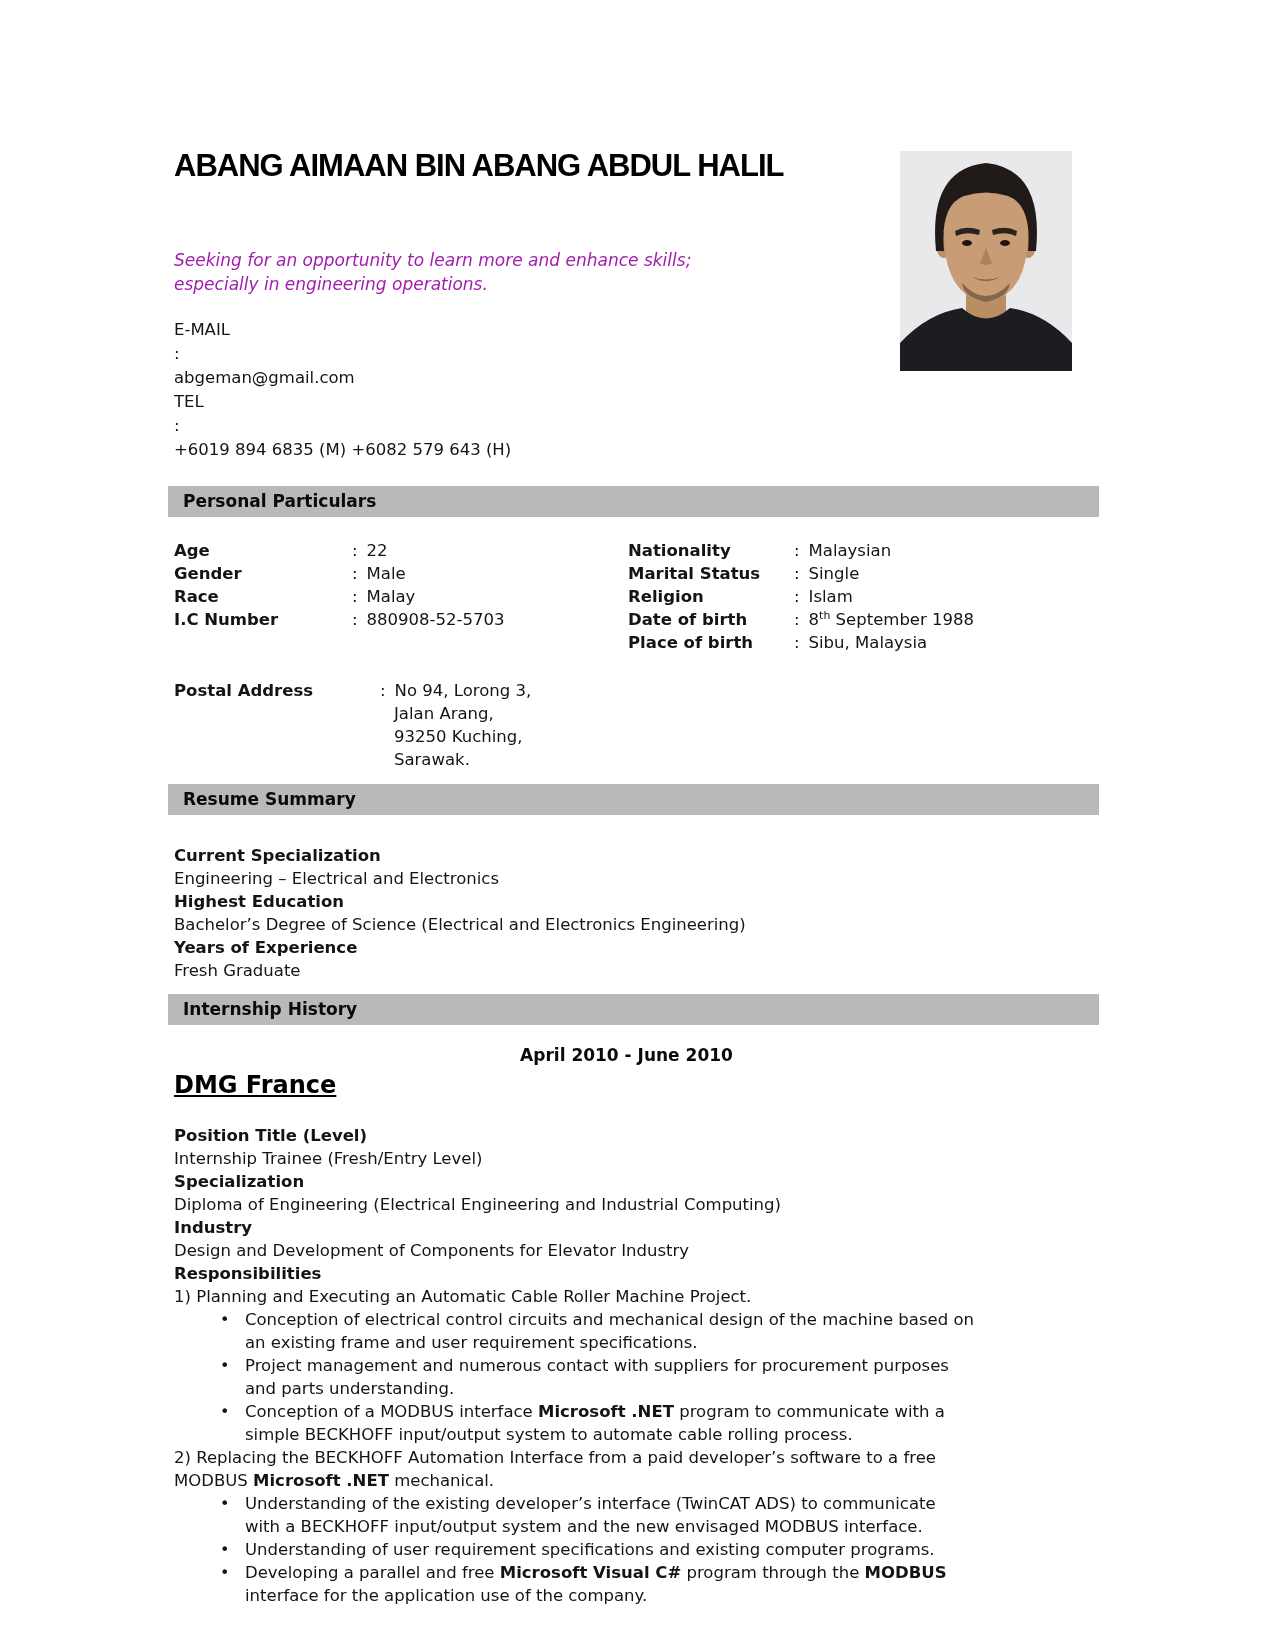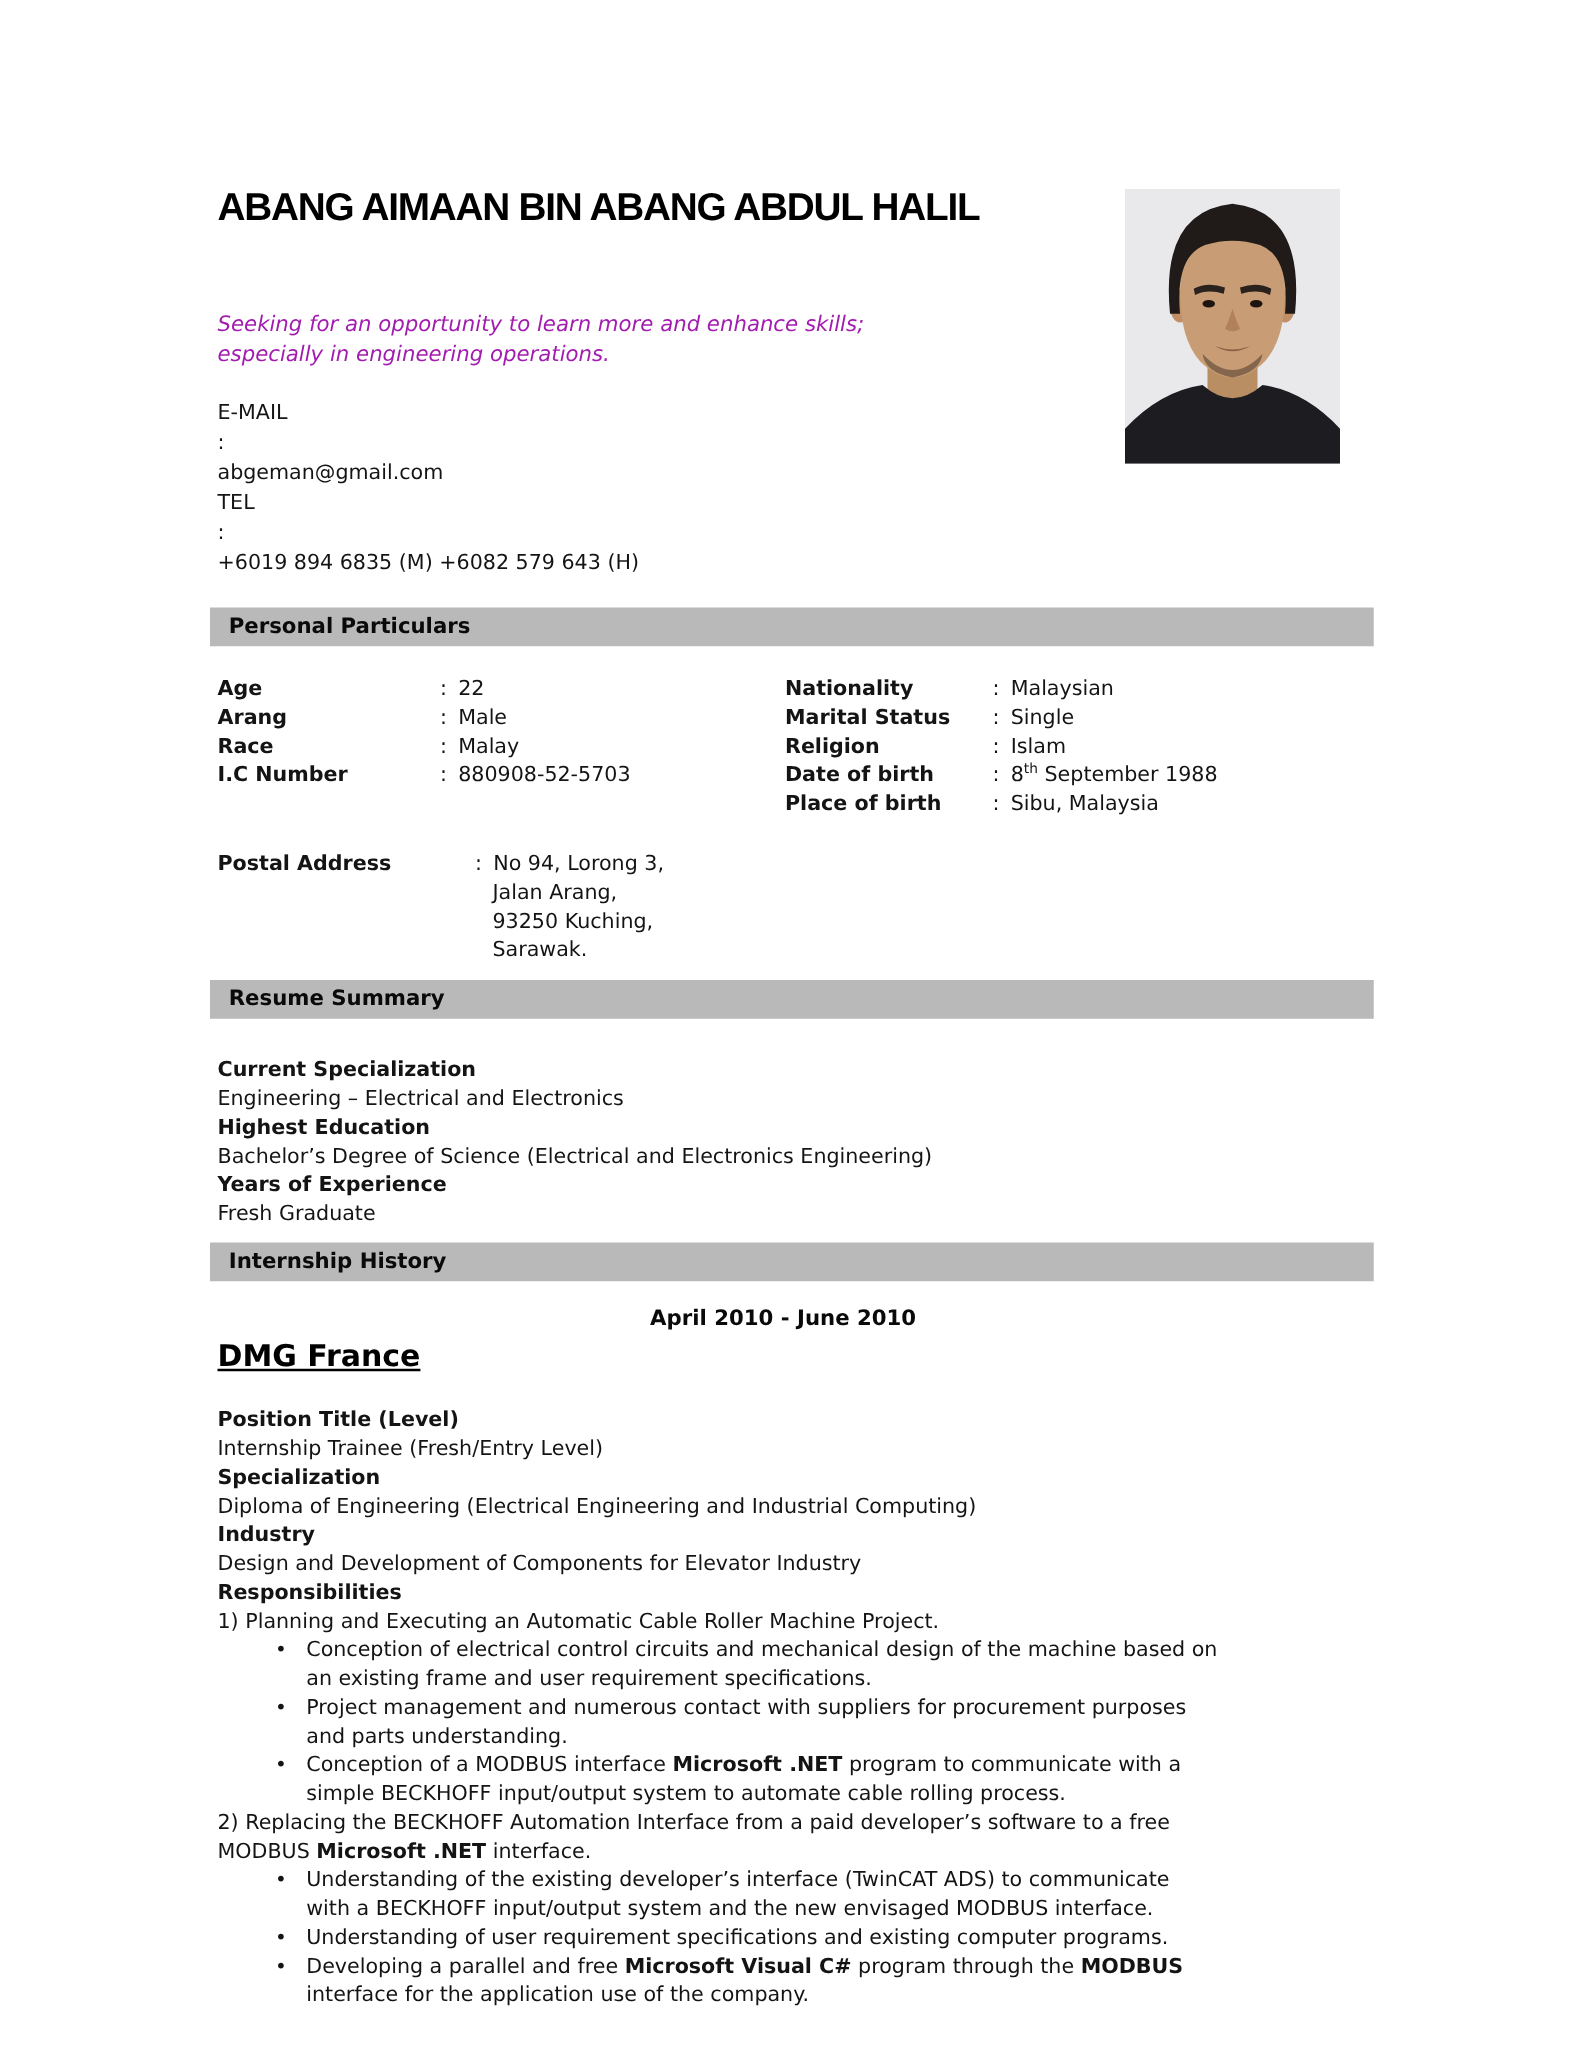--- a/index.html
+++ b/index.html
@@ -100,21 +100,21 @@
     </div>
 
     <div class="pp">
       <div class="pp-left">
         <div class="row">
           <span class="lbl">Age</span>
           <span class="colon">:</span>
           <span>22</span>
         </div>
         <div class="row">
-          <span class="lbl">Arang</span>
+          <span class="lbl">Gender</span>
           <span class="colon">:</span>
           <span>Male</span>
         </div>
         <div class="row">
           <span class="lbl">Race</span>
           <span class="colon">:</span>
           <span>Malay</span>
         </div>
         <div class="row">
           <span class="lbl">I.C Number</span>
@@ -204,21 +204,21 @@
           <div class="l"><span>and parts understanding.</span></div>
         </li>
         <li>
           <div class="l"><span>Conception of a MODBUS interface </span><b>Microsoft .NET</b><span> program to communicate with a</span></div>
           <div class="l"><span>simple BECKHOFF input/output system to automate cable rolling process.</span></div>
         </li>
       </ul>
 
       <p>
         <span class="l" style="display:block"><span>2) Replacing the BECKHOFF Automation Interface from a paid developer’s software to a free</span></span>
-        <span class="l" style="display:block"><span>MODBUS </span><b>Microsoft .NET</b><span> interface.</span></span>
+        <span class="l" style="display:block"><span>MODBUS </span><b>Microsoft .NET</b><span> mechanical.</span></span>
       </p>
       <ul>
         <li>
           <div class="l"><span>Understanding of the existing developer’s interface (TwinCAT ADS) to communicate</span></div>
           <div class="l"><span>with a BECKHOFF input/output system and the new envisaged MODBUS interface.</span></div>
         </li>
         <li>
           <div class="l"><span>Understanding of user requirement specifications and existing computer programs.</span></div>
         </li>
         <li>

